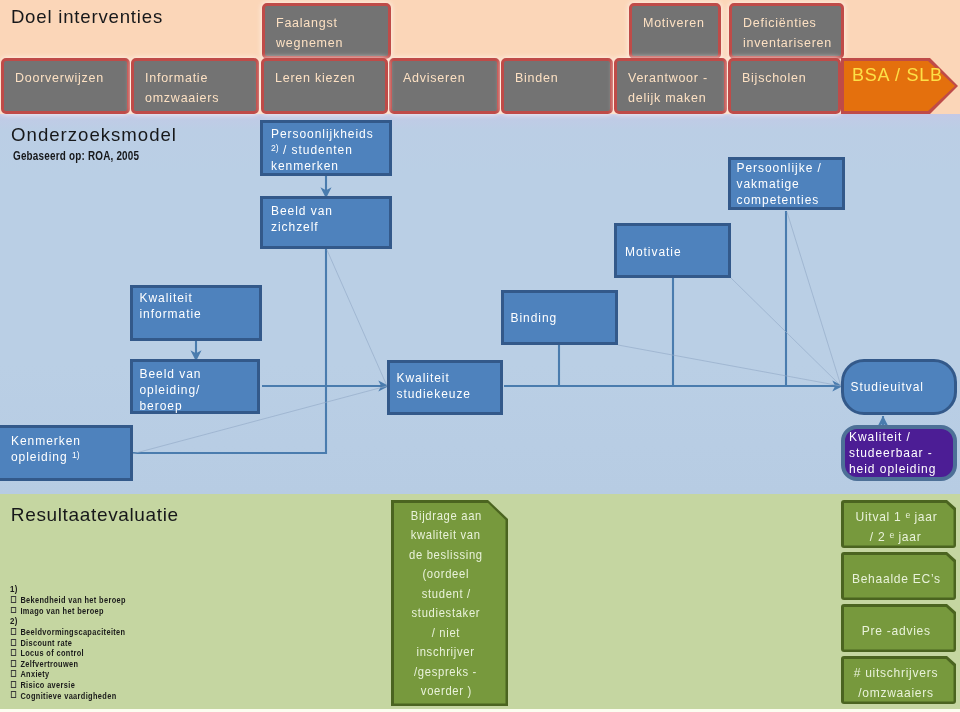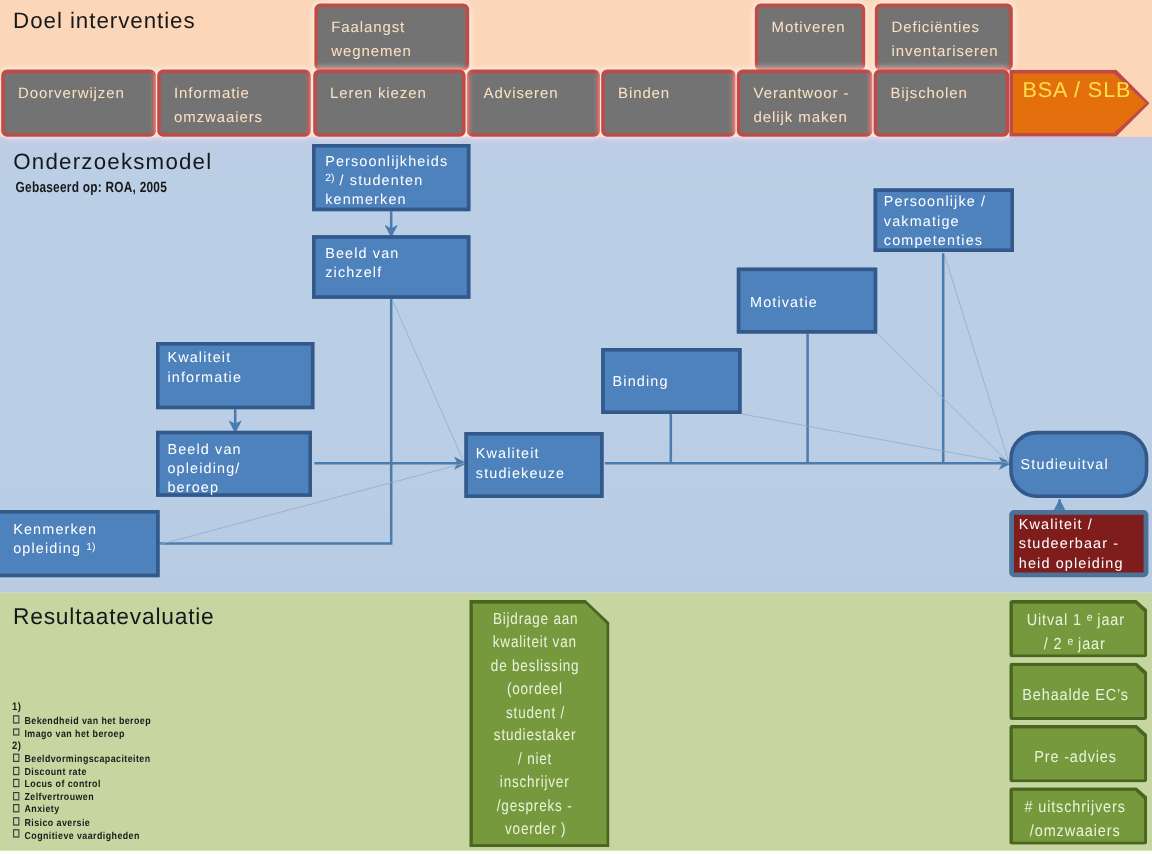--- a/index.html
+++ b/index.html
@@ -33,21 +33,21 @@
   .arrowbox .fill{position:absolute;left:3px;top:3px;
         width:111px;height:50px;background:#e4700d;
         clip-path:polygon(0 0,84px 0,111px 25px,84px 50px,0 50px);}
   .arrowbox .inner{position:absolute;inset:0;color:#fde047;font-size:18px;
         letter-spacing:.75px;line-height:20px;padding:7px 0 0 11px;z-index:2;white-space:nowrap;}
 
   
   .bbox{position:absolute;background:#4e82bd;border:3px solid #33598a;
         box-sizing:border-box;color:#ffffff;font-size:12px;
         letter-spacing:.95px;line-height:16px;padding:7px 0 0 9px;white-space:nowrap;}
-  .bbox.dark{background:#7f1d1d;border:4px solid #4d7097;border-radius:4px;}
+  .bbox.dark{background:#4c1d95;border:4px solid #4d7097;border-radius:16px;}
   sup{font-size:.72em;letter-spacing:0;vertical-align:.33em;line-height:0;}
 
   
   .gbox{position:absolute;box-sizing:border-box;background:#77993d;
         color:#e9f2da;font-size:13.4px;letter-spacing:.8px;
         text-align:center;line-height:19.5px;white-space:nowrap;}
   .gbox .inner{position:absolute;inset:0;display:flex;flex-direction:column;
         align-items:center;justify-content:center;}
   .gbox .inner>div{transform:scaleX(.9);}
   #gb-bijdrage .inner>div{transform:scaleX(.84);}

